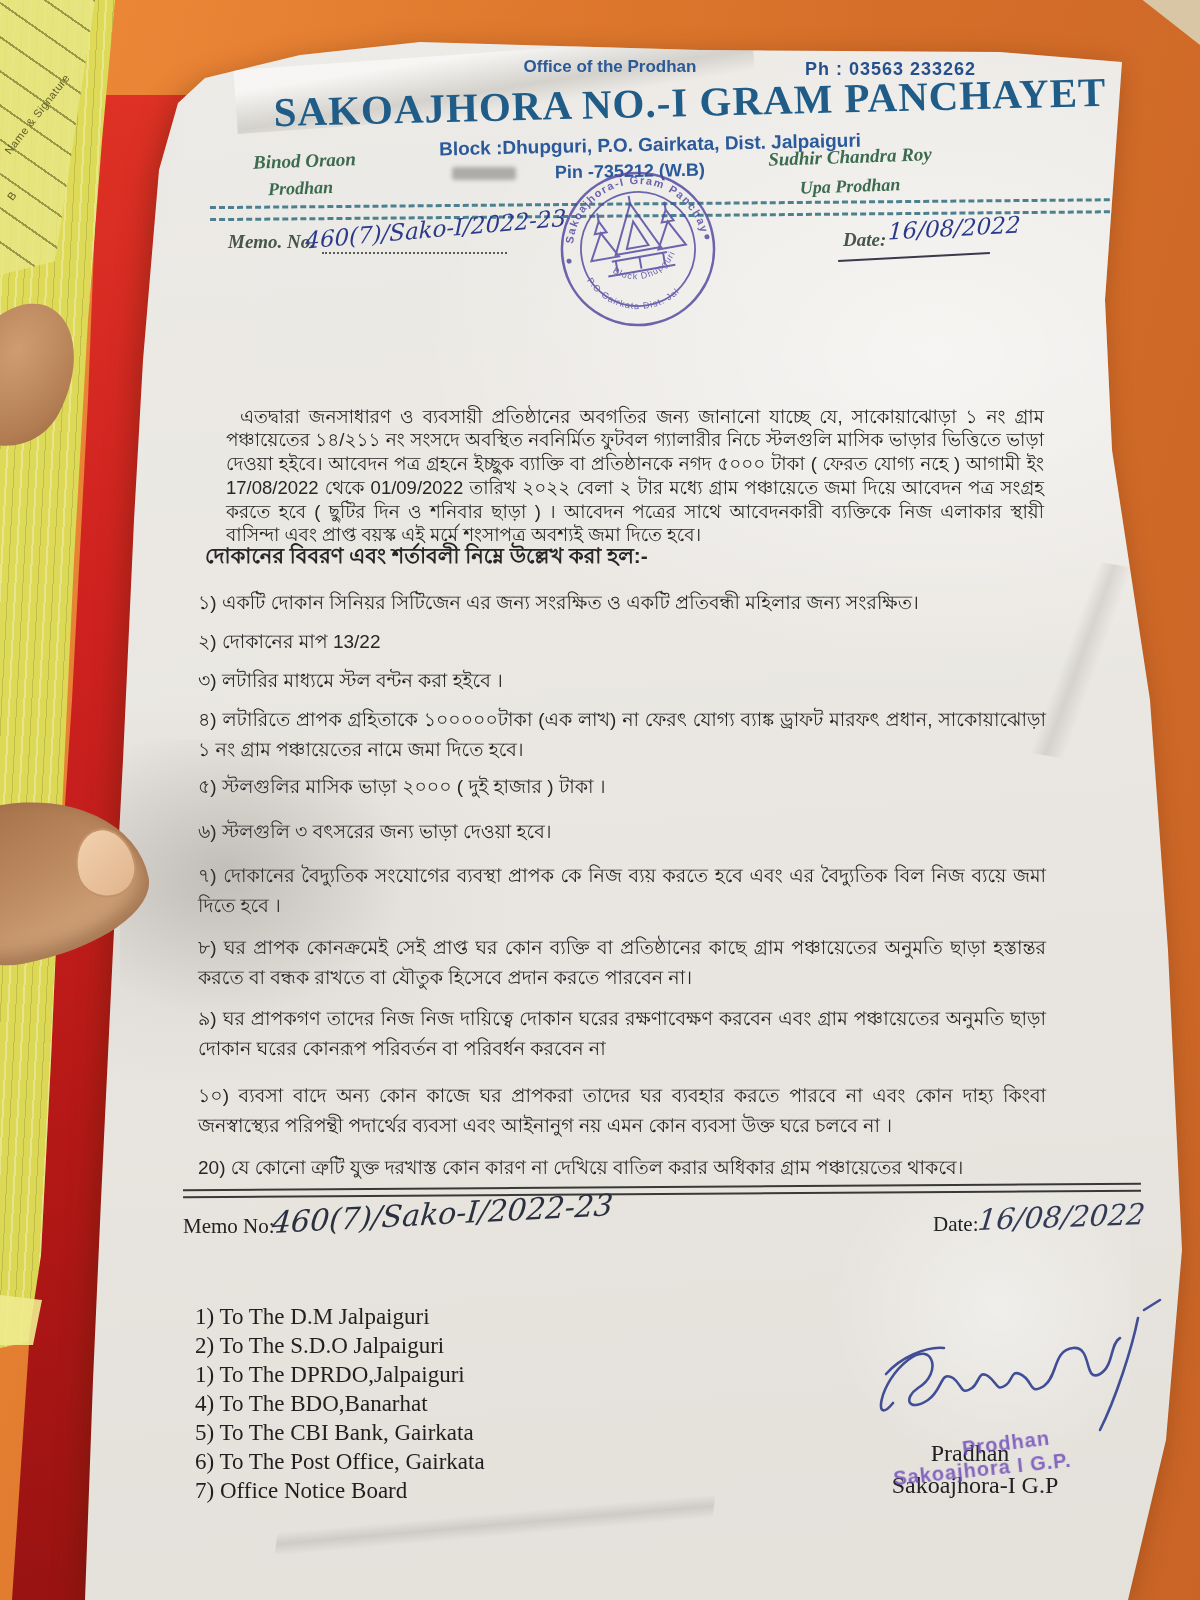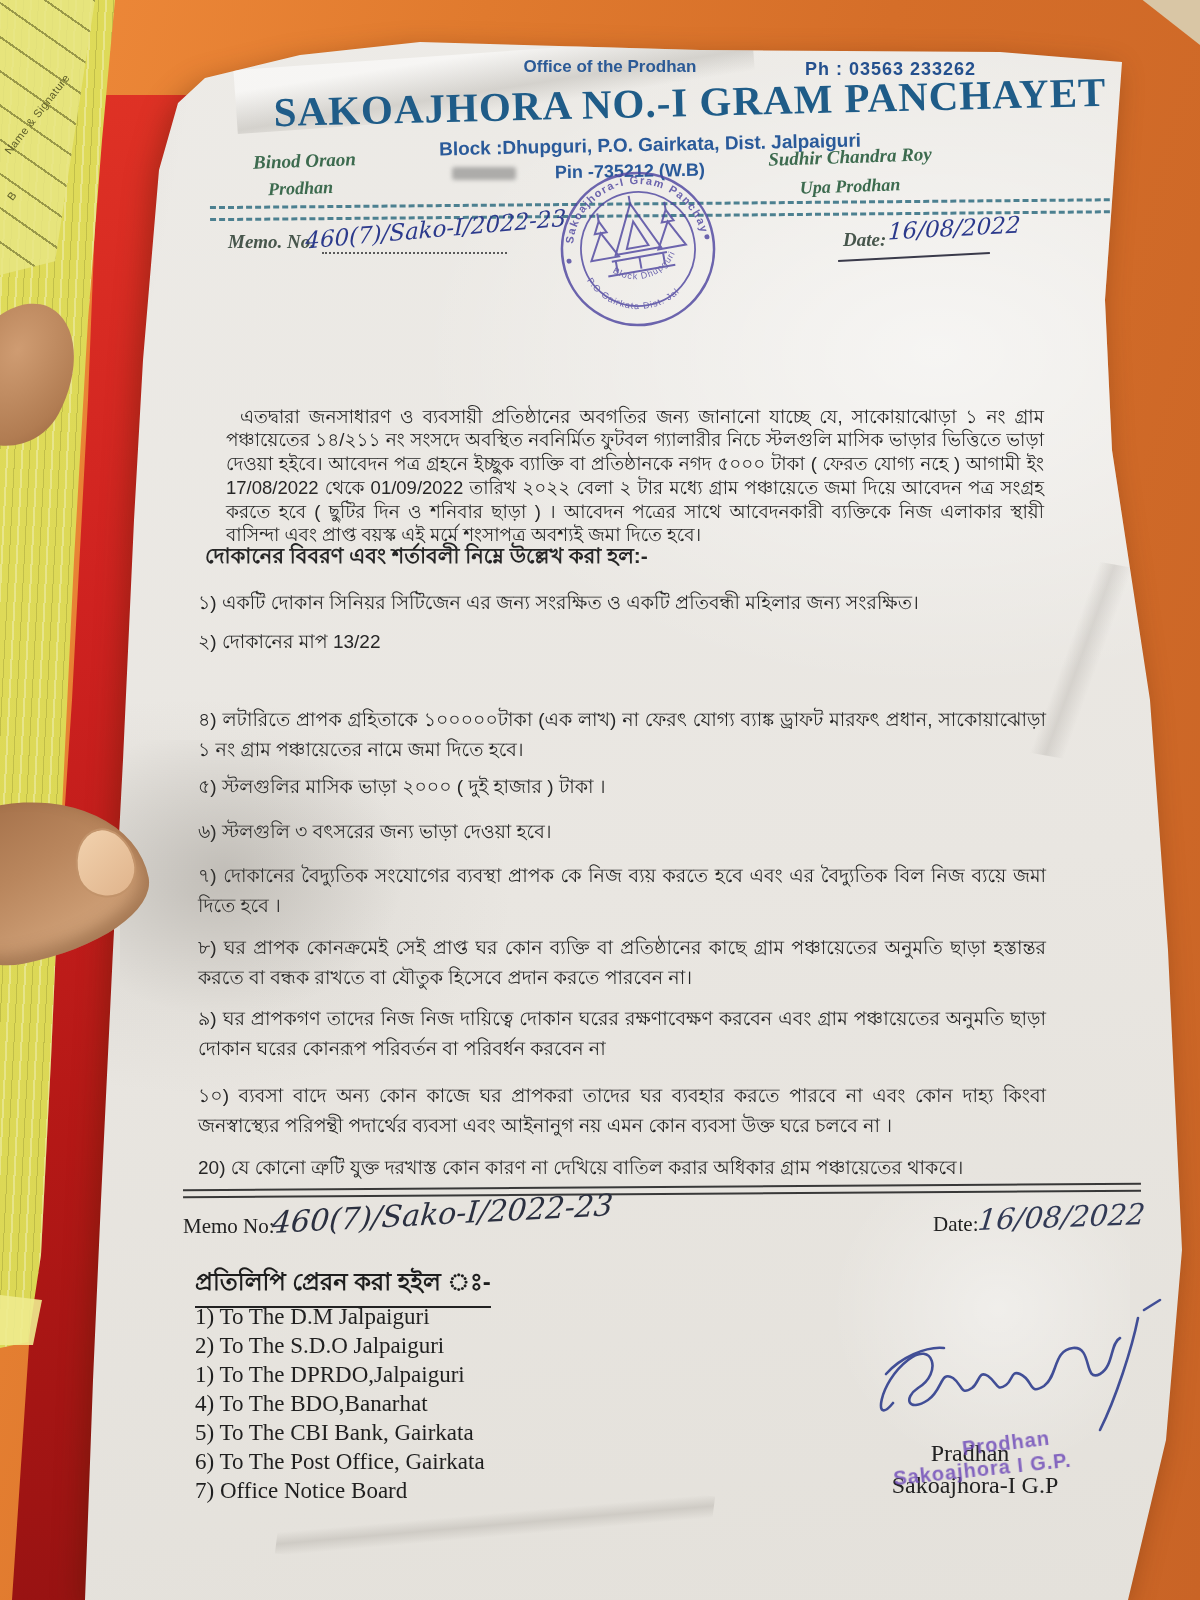--- a/index.html
+++ b/index.html
@@ -204,36 +204,36 @@
           <circle cx="16" cy="86" r="2.5" fill="#4f46a0" stroke="none"></circle>
           <circle cx="156" cy="86" r="2.5" fill="#4f46a0" stroke="none"></circle>
         </g>
       </svg>
 
       <p class="intro bn">এতদ্বারা জনসাধারণ ও ব্যবসায়ী প্রতিষ্ঠানের অবগতির জন্য জানানো যাচ্ছে যে, সাকোয়াঝোড়া ১ নং গ্রাম পঞ্চায়েতের ১৪/২১১ নং সংসদে অবস্থিত নবনির্মিত ফুটবল গ্যালারীর নিচে স্টলগুলি মাসিক ভাড়ার ভিত্তিতে ভাড়া দেওয়া হইবে। আবেদন পত্র গ্রহনে ইচ্ছুক ব্যাক্তি বা প্রতিষ্ঠানকে নগদ ৫০০০ টাকা ( ফেরত যোগ্য নহে ) আগামী ইং 17/08/2022 থেকে 01/09/2022 তারিখ ২০২২ বেলা ২ টার মধ্যে গ্রাম পঞ্চায়েতে জমা দিয়ে আবেদন পত্র সংগ্রহ করতে হবে ( ছুটির দিন ও শনিবার ছাড়া ) । আবেদন পত্রের সাথে আবেদনকারী ব্যক্তিকে নিজ এলাকার স্থায়ী বাসিন্দা এবং প্রাপ্ত বয়স্ক এই মর্মে শংসাপত্র অবশ্যই জমা দিতে হবে।</p>
       <div class="cond-head bn">দোকানের বিবরণ এবং শর্তাবলী নিম্নে উল্লেখ করা হল:-</div>
 
       <div class="cond bn" style="top:588px">১) একটি দোকান সিনিয়র সিটিজেন এর জন্য সংরক্ষিত ও একটি প্রতিবন্ধী মহিলার জন্য সংরক্ষিত।</div>
       <div class="cond bn" style="top:627px">২) দোকানের মাপ 13/22</div>
+      <div class="cond bn" style="top:666px">৩) লটারির মাধ্যমে স্টল বন্টন করা হইবে ।</div>
       <div class="cond bn" style="top:705px">৪) লটারিতে প্রাপক গ্রহিতাকে ১০০০০০টাকা (এক লাখ) না ফেরৎ যোগ্য ব্যাঙ্ক ড্রাফট মারফৎ প্রধান, সাকোয়াঝোড়া ১ নং গ্রাম পঞ্চায়েতের নামে জমা দিতে হবে।</div>
       <div class="cond bn" style="top:772px">৫) স্টলগুলির মাসিক ভাড়া ২০০০ ( দুই হাজার ) টাকা ।</div>
       <div class="cond bn" style="top:817px">৬) স্টলগুলি ৩ বৎসরের জন্য ভাড়া দেওয়া হবে।</div>
       <div class="cond bn" style="top:861px">৭) দোকানের বৈদ্যুতিক সংযোগের ব্যবস্থা প্রাপক কে নিজ ব্যয় করতে হবে এবং এর বৈদ্যুতিক বিল নিজ ব্যয়ে জমা দিতে হবে ।</div>
       <div class="cond bn" style="top:933px">৮) ঘর প্রাপক কোনক্রমেই সেই প্রাপ্ত ঘর কোন ব্যক্তি বা প্রতিষ্ঠানের কাছে গ্রাম পঞ্চায়েতের অনুমতি ছাড়া হস্তান্তর করতে বা বন্ধক রাখতে বা যৌতুক হিসেবে প্রদান করতে পারবেন না।</div>
       <div class="cond bn" style="top:1004px">৯) ঘর প্রাপকগণ তাদের নিজ নিজ দায়িত্বে দোকান ঘরের রক্ষণাবেক্ষণ করবেন এবং গ্রাম পঞ্চায়েতের অনুমতি ছাড়া দোকান ঘরের কোনরূপ পরিবর্তন বা পরিবর্ধন করবেন না</div>
       <div class="cond bn" style="top:1081px">১০) ব্যবসা বাদে অন্য কোন কাজে ঘর প্রাপকরা তাদের ঘর ব্যবহার করতে পারবে না এবং কোন দাহ্য কিংবা জনস্বাস্থ্যের পরিপন্থী পদার্থের ব্যবসা এবং আইনানুগ নয় এমন কোন ব্যবসা উক্ত ঘরে চলবে না ।</div>
       <div class="cond bn" style="top:1153px">20) যে কোনো ত্রুটি যুক্ত দরখাস্ত কোন কারণ না দেখিয়ে বাতিল করার অধিকার গ্রাম পঞ্চায়েতের থাকবে।</div>
 
       <div class="divider2"></div>
       <div class="memo2-label">Memo No:</div>
       <div class="hand memo2-hand">460(7)/Sako-I/2022-23</div>
       <div class="date2-label">Date:</div>
       <div class="hand date2-hand">16/08/2022</div>
 
-      <div class="dist-head bn">প্রতিলিপি প্রেরন করা হইল ঃ-</div>
       <div class="dist-item" style="top:1304px">1) To The D.M Jalpaiguri</div>
       <div class="dist-item" style="top:1333px">2) To The S.D.O Jalpaiguri</div>
       <div class="dist-item" style="top:1362px">1) To The DPRDO,Jalpaiguri</div>
       <div class="dist-item" style="top:1391px">4) To The BDO,Banarhat</div>
       <div class="dist-item" style="top:1420px">5) To The CBI Bank, Gairkata</div>
       <div class="dist-item" style="top:1449px">6) To The Post Office, Gairkata</div>
       <div class="dist-item" style="top:1478px">7) Office Notice Board</div>
 
       <svg class="sig-svg" width="340" height="160" viewBox="0 0 340 160">
         <g fill="none" stroke="#2f3e8e" stroke-width="2.6" stroke-linecap="round" opacity=".9">

